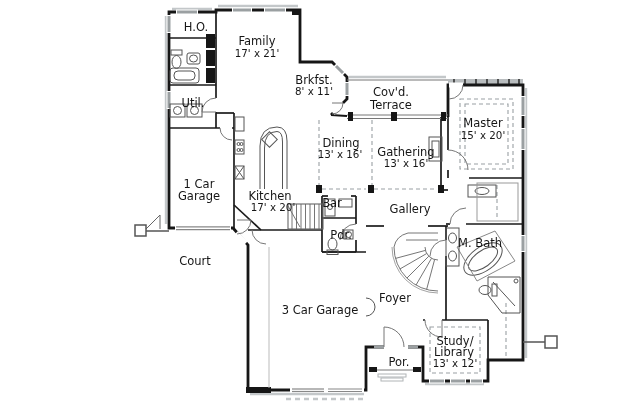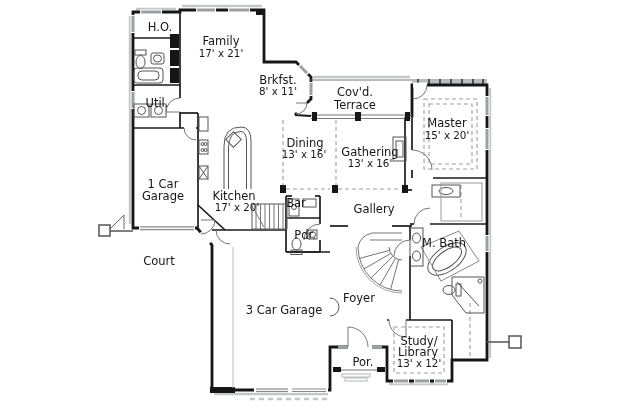--- a/index.html
+++ b/index.html
@@ -1,17 +1,17 @@
 <!DOCTYPE html>
 <html><head>
 <meta charset="utf-8">
 <style>
   html,body{margin:0;padding:0;background:#ffffff;}
   .stage{position:relative;width:536px;height:415px;background:#ffffff;overflow:hidden;
-         font-family:"DejaVu Sans","Liberation Sans",sans-serif;}
+         font-family:"DejaVu Sans","Liberation Sans",sans-serif;padding-left:36px;}
   svg{display:block;}
   text{fill:#161616;font-family:"DejaVu Sans","Liberation Sans",sans-serif;}
   .rname{font-size:11.5px;}
   .rdim{font-size:10.3px;}
 </style>
 </head>
 <body>
 
 <div class="stage">
 <svg width="620" height="415" viewBox="0 0 620 415">

